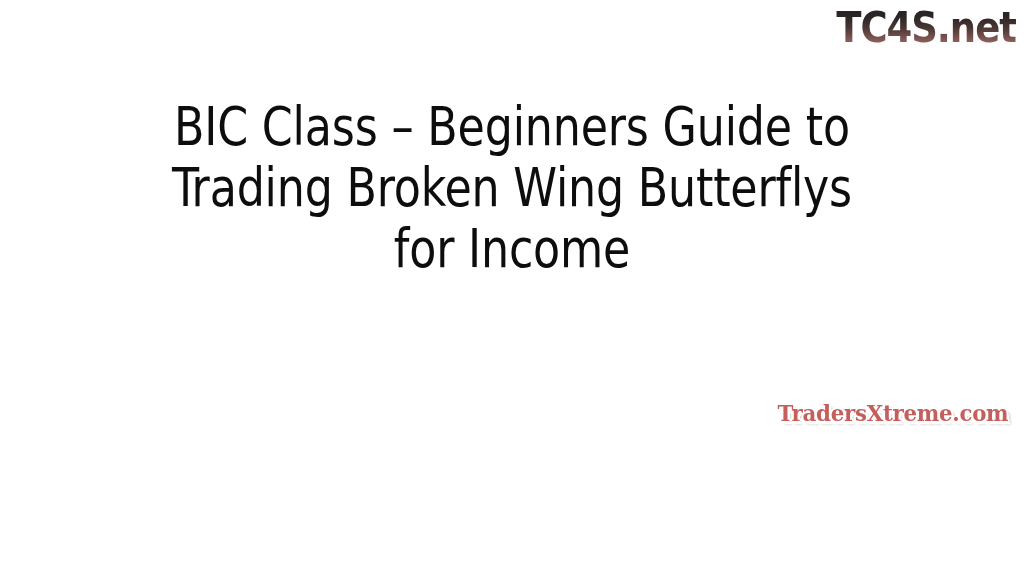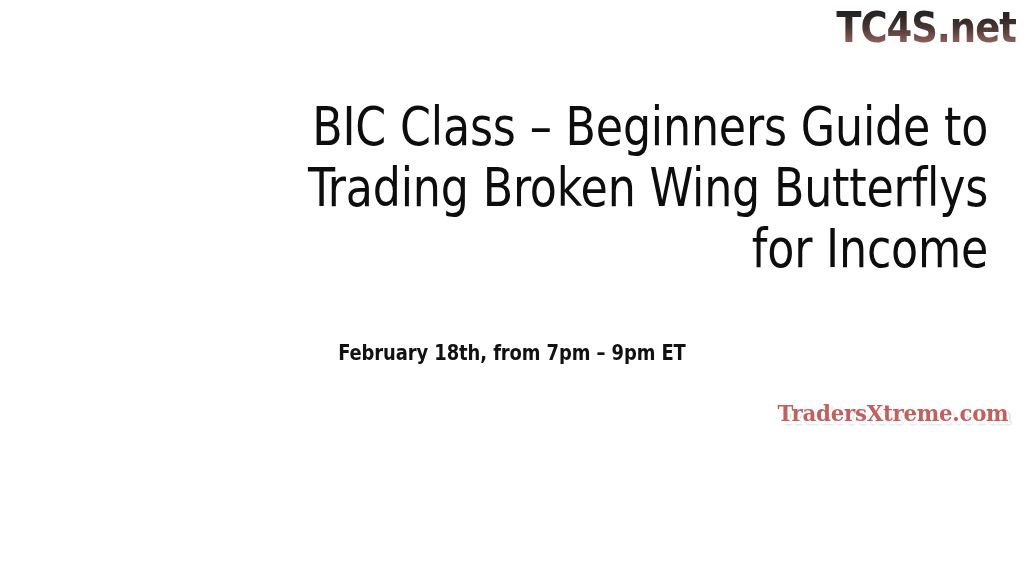--- a/index.html
+++ b/index.html
@@ -47,21 +47,21 @@
     text-shadow: none;
     filter: drop-shadow(1px 1px 0 rgba(255,255,255,0.65));
   }
 
   
   #title-block {
     position: absolute;
     left: 0;
     right: 0;
     top: 96px;
-    text-align: right;
+    text-align: center;
     color: #0d0d0d;
     font-family: "DejaVu Sans Condensed", "Liberation Sans Narrow", "Liberation Sans", sans-serif;
     font-weight: 300;
     font-size: 53px;
     line-height: 61px;
     letter-spacing: -0.2px;
   }
   #title-block .tline {
     display: block;
     transform: scaleX(0.93);
@@ -162,21 +162,18 @@
 
   <div id="tc4s-logo">TC4S.net</div>
 
   <div id="title-block" style="color: rgb(13, 13, 13);">
     <span class="tline">BIC Class – Beginners Guide to</span>
     <span class="tline">Trading Broken Wing Butterflys</span>
     <span class="tline">for Income</span>
   </div>
 
 
-  <div id="subtitle" style="color: rgb(17, 17, 17);">
-    <span class="sline">February 18th, from 7pm – 9pm ET</span>
-  </div>
 
   <div id="tx-logo" style="color: rgb(196, 95, 92);">
     <span class="tx-inner">TradersXtreme.com</span>
   </div>
 
 </div>
 
 </body></html>

